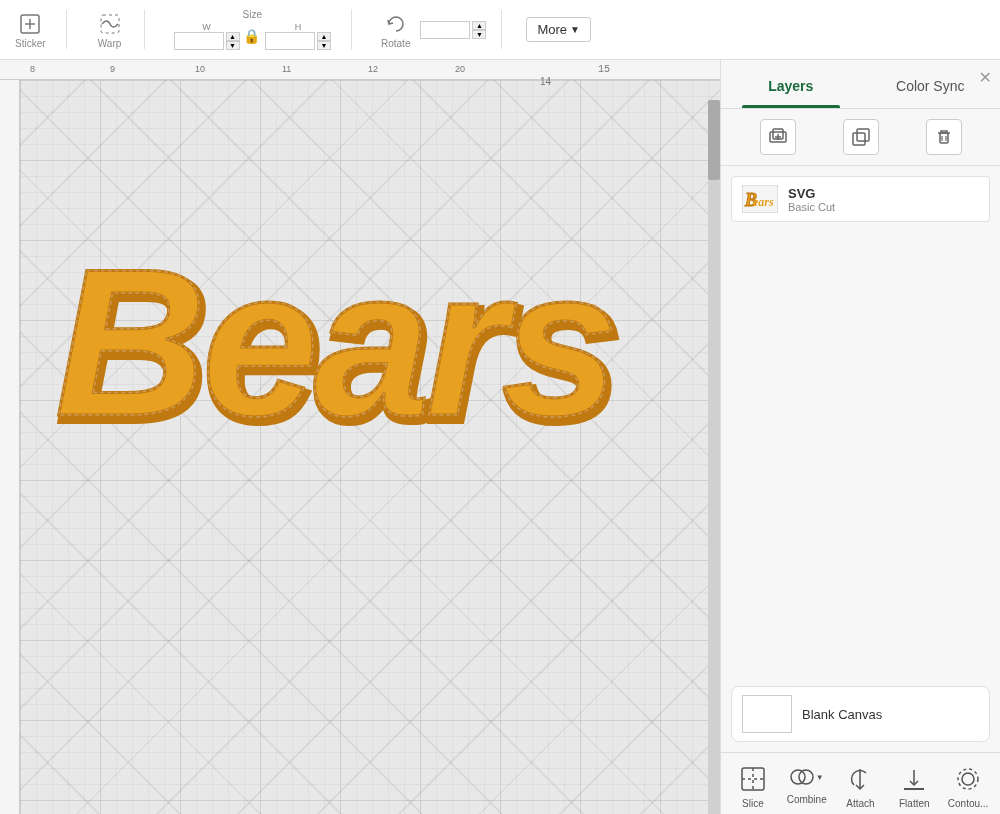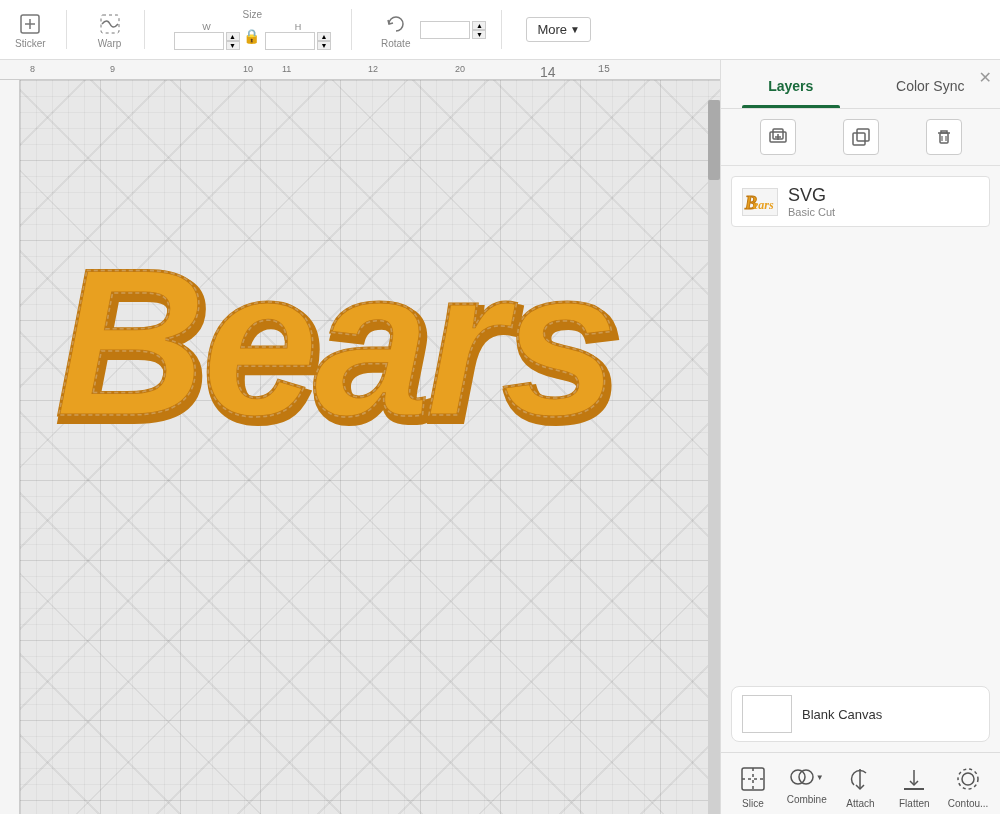--- a/index.html
+++ b/index.html
@@ -287,22 +287,22 @@
       flex-shrink: 0;
       display: flex;
       align-items: center;
       justify-content: center;
       overflow: hidden;
     }
     .layer-info {
       flex: 1;
     }
     .layer-name {
-      font-size: 18px;
-      font-weight: normal;
+      font-size: 13px;
+      font-weight: bold;
       color: #333;
     }
     .layer-type {
       font-size: 11px;
       color: #888;
     }
 
     
     .blank-canvas-item {
       display: flex;
@@ -453,25 +453,25 @@
 
 <div class="main-area">
 
   <div class="canvas-area">
 
     <div class="ruler-top">
       <div style="position:relative;height:100%;margin-left:20px;">
 
         <span style="position:absolute;left:10px;top:4px;font-size:9px;color:#777;">8</span>
         <span style="position:absolute;left:90px;top:4px;font-size:9px;color:#777;">9</span>
-        <span style="position:absolute;left:175px;top:4px;font-size:9px;color:#777;margin-left:48px;">10</span>
+        <span style="position:absolute;left:175px;top:4px;font-size:9px;color:#777;">10</span>
         <span style="position:absolute;left:262px;top:4px;font-size:9px;color:#777;">11</span>
         <span style="position:absolute;left:348px;top:4px;font-size:9px;color:#777;">12</span>
         <span style="position:absolute;left:435px;top:4px;font-size:9px;color:#777;">20</span>
-        <span style="position:absolute;left:520px;top:4px;font-size:14px;color:#777;">14</span>
+        <span style="position:absolute;left:520px;top:16px;font-size:10px;color:#777;">14</span>
         <span style="position:absolute;left:578px;top:4px;font-size:10px;color:#777;font-family:Liberation Mono, monospace;">15</span>
       </div>
     </div>
 
     <div class="ruler-left"></div>
 
     <div class="grid-canvas">
 
       <svg class="bears-svg" viewBox="0 0 680 260" xmlns="http://www.w3.org/2000/svg">
 

